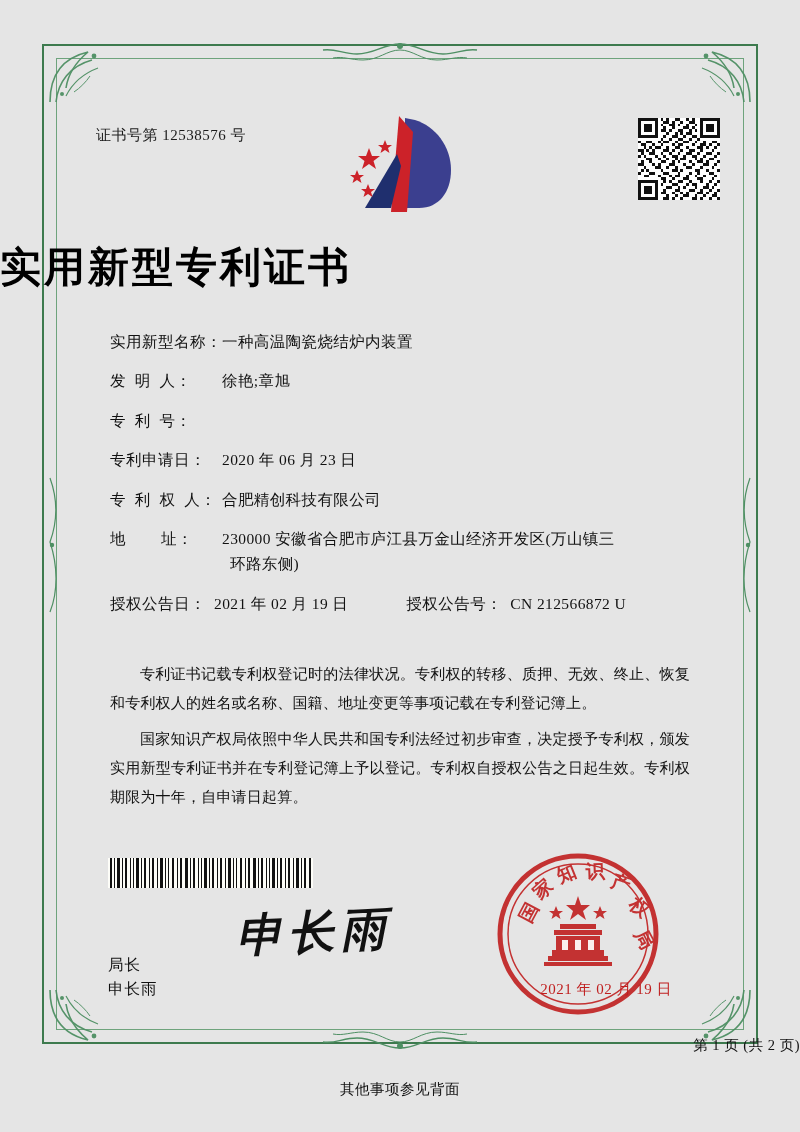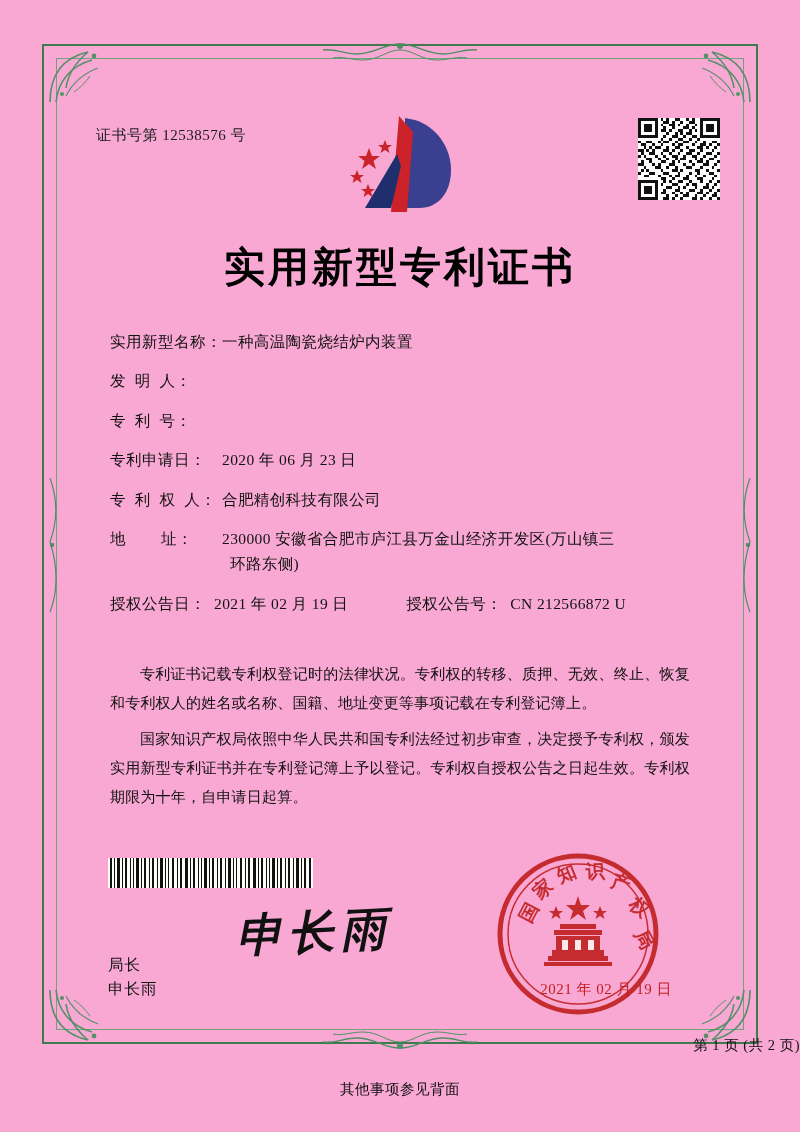--- a/index.html
+++ b/index.html
@@ -14,21 +14,21 @@
     color: #111;
     position: relative;
     overflow: hidden;
   }
 
   
   .page {
     position: absolute;
     left: 0; top: 0;
     width: 800px; height: 1132px;
-    background: #f9a8d4;
+    background: #e5e5e5;
   }
 
   
   .frame-outer {
     position: absolute;
     left: 42px; top: 44px;
     width: 716px; height: 1000px;
     border: 2px solid #3d7a4e;
     box-sizing: border-box;
   }
@@ -99,21 +99,21 @@
     position: absolute;
     right: 80px; top: 118px;
     width: 82px; height: 82px;
   }
   .qr svg { width: 100%; height: 100%; display:block; }
 
   
   .title {
     position: absolute;
     left: 0; right: 0; top: 240px;
-    text-align: center;
+    text-align: left;
     font-size: 41px;
     font-weight: bold;
     letter-spacing: 3px;
     font-family: "DejaVu Serif", "Liberation Serif", serif;
     color: #000;
   }
 
   
   .fields {
     position: absolute;
@@ -556,20 +556,21 @@
 
   <div class="fields">
 
     <div class="field">
       <span class="lbl">实用新型名称：</span>
       <span class="val">一种高温陶瓷烧结炉内装置</span>
     </div>
 
     <div class="field">
       <span class="lbl">发  明  人：</span>
+      <span class="val">徐艳;章旭</span>
     </div>
 
     <div class="field">
       <span class="lbl">专  利  号：</span>
     </div>
 
     <div class="field">
       <span class="lbl">专利申请日：</span>
       <span class="val">2020 年 06 月 23 日</span>
     </div>

